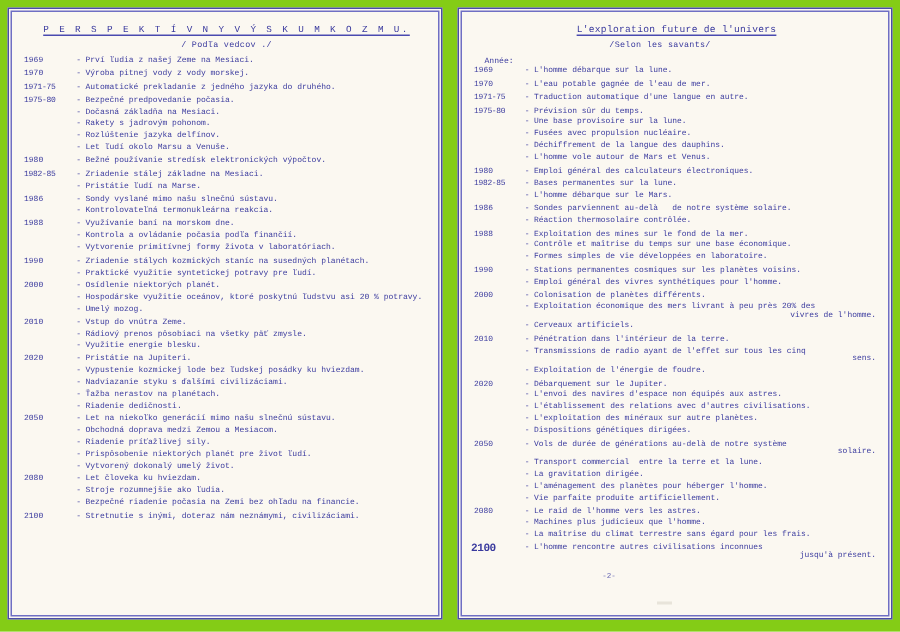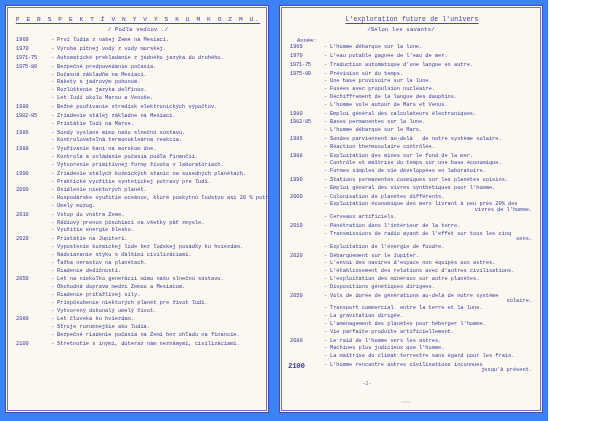--- a/index.html
+++ b/index.html
@@ -8,23 +8,23 @@
     background: #ffffff;
   }
   body {
     width: 600px;
     height: 421px;
     overflow: hidden;
     font-family: "Liberation Mono", "DejaVu Sans Mono", monospace;
   }
   .scan {
     position: relative;
-    width: 548px;
+    width: 600px;
     height: 421px;
-    background: #3b82f6;
+    background: #84cc16;
     display: flex;
     gap: 4px;
     padding: 0;
     box-sizing: border-box;
   }
   .page {
     position: relative;
     flex: 1 1 0;
     background: #fbf8f1;
     border: 1px solid #4b4ba6;

